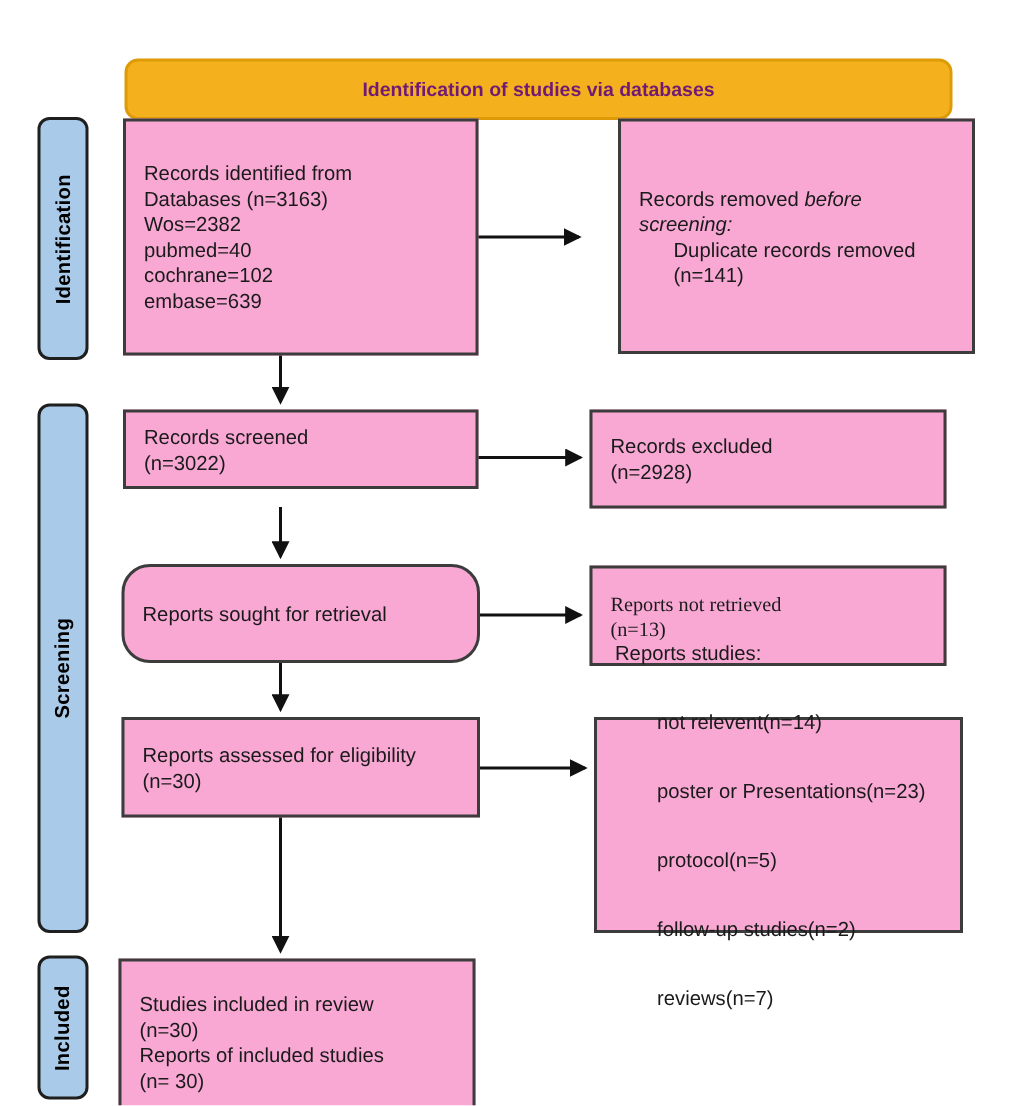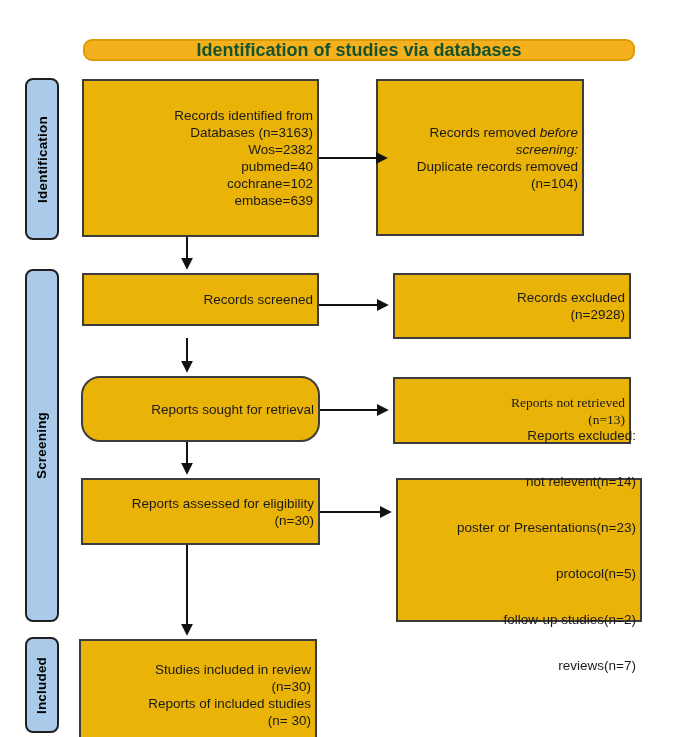--- a/index.html
+++ b/index.html
@@ -18,26 +18,26 @@
   }
   .canvas {
     position: relative;
     width: 688px;
     height: 737px;
     background: #ffffff;
     overflow: hidden;
   }
   .banner {
     position: absolute;
-    left: 83px; top: 39px; width: 552px; height: 22px;
+    left: 83px; top: 39px; width: 552px; height: 41px;
     background: var(--banner-bg);
     border: 2px solid var(--banner-border);
     border-radius: 9px;
     display: flex; align-items: center; justify-content: center;
-    font-weight: bold; font-size: 18px; color: #14532d;
+    font-weight: bold; font-size: 13px; color: #701a75;
   }
   .stage {
     position: absolute;
     width: 34px;
     background: var(--stage-bg);
     border: 2px solid var(--stage-border);
     border-radius: 8px;
     display: flex; align-items: center; justify-content: center;
   }
   .stage span {
@@ -46,37 +46,36 @@
     font-weight: bold;
     font-size: 13.5px;
     color: #000;
     letter-spacing: 0.2px;
   }
   .stage-identification { left: 25px; top: 78px;  height: 162px; }
   .stage-screening      { left: 25px; top: 269px; height: 353px; }
   .stage-included       { left: 25px; top: 637px; height: 96px;  }
   .box {
     position: absolute;
-    background: #eab308;
+    background: #f9a8d4;
     border: 2px solid var(--box-border);
     display: flex;
     flex-direction: column;
     justify-content: center;
     padding-left: 12px;
     padding-right: 4px;
     font-size: 13.5px;
     line-height: 17px;
     color: var(--text);
-    text-align: right;
   }
   .box .line { white-space: nowrap; }
   .box .indent  { padding-left: 23px; }
   .box .indent2 { padding-left: 28px; margin-top: 29px; }
   .box-b1 { left: 82px;  top: 79px;  width: 237px; height: 158px; }
-  .box-r1 { left: 376px; top: 79px;  width: 208px; height: 157px; }
+  .box-r1 { left: 412px; top: 79px;  width: 238px; height: 157px; }
   .box-b2 { left: 82px;  top: 273px; width: 237px; height: 53px;  }
   .box-r2 { left: 393px; top: 273px; width: 238px; height: 66px;  }
   .box-b3 { left: 81px;  top: 376px; width: 239px; height: 66px; border-radius: 19px;  }
   .box-r3 { left: 393px; top: 377px; width: 238px; height: 67px; font-family: Liberation Serif, serif;  }
   .box-b4 { left: 81px;  top: 478px; width: 239px; height: 67px;  }
   .box-r4 { left: 396px; top: 478px; width: 246px; height: 144px; }
   .box-b5 { left: 79px;  top: 639px; width: 238px; height: 112px;  }
   .arrows {
     position: absolute;
     left: 0; top: 0;
@@ -110,25 +109,26 @@
     <div class="line">Wos=2382</div>
     <div class="line">pubmed=40</div>
     <div class="line">cochrane=102</div>
     <div class="line">embase=639</div>
   </div>
 
   <div class="box box-r1">
     <div class="line"><span>Records removed </span><i>before</i></div>
     <div class="line"><i>screening:</i></div>
     <div class="line indent">Duplicate records removed</div>
-    <div class="line indent">(n=104)</div>
+    <div class="line indent">(n=141)</div>
   </div>
 
   <div class="box box-b2">
     <div class="line">Records screened</div>
+    <div class="line">(n=3022)</div>
   </div>
 
   <div class="box box-r2">
     <div class="line">Records excluded</div>
     <div class="line">(n=2928)</div>
   </div>
 
   <div class="box box-b3">
     <div class="line">Reports sought for retrieval</div>
   </div>
@@ -137,21 +137,21 @@
     <div class="line">Reports not retrieved</div>
     <div class="line">(n=13)</div>
   </div>
 
   <div class="box box-b4">
     <div class="line">Reports assessed for eligibility</div>
     <div class="line">(n=30)</div>
   </div>
 
   <div class="box box-r4">
-    <div class="line">Reports excluded:</div>
+    <div class="line">Reports studies:</div>
     <div class="line indent2">not relevent(n=14)</div>
     <div class="line indent2">poster or Presentations(n=23)</div>
     <div class="line indent2">protocol(n=5)</div>
     <div class="line indent2">follow-up studies(n=2)</div>
     <div class="line indent2">reviews(n=7)</div>
   </div>
 
   <div class="box box-b5">
     <div class="line">Studies included in review</div>
     <div class="line">(n=30)</div>

